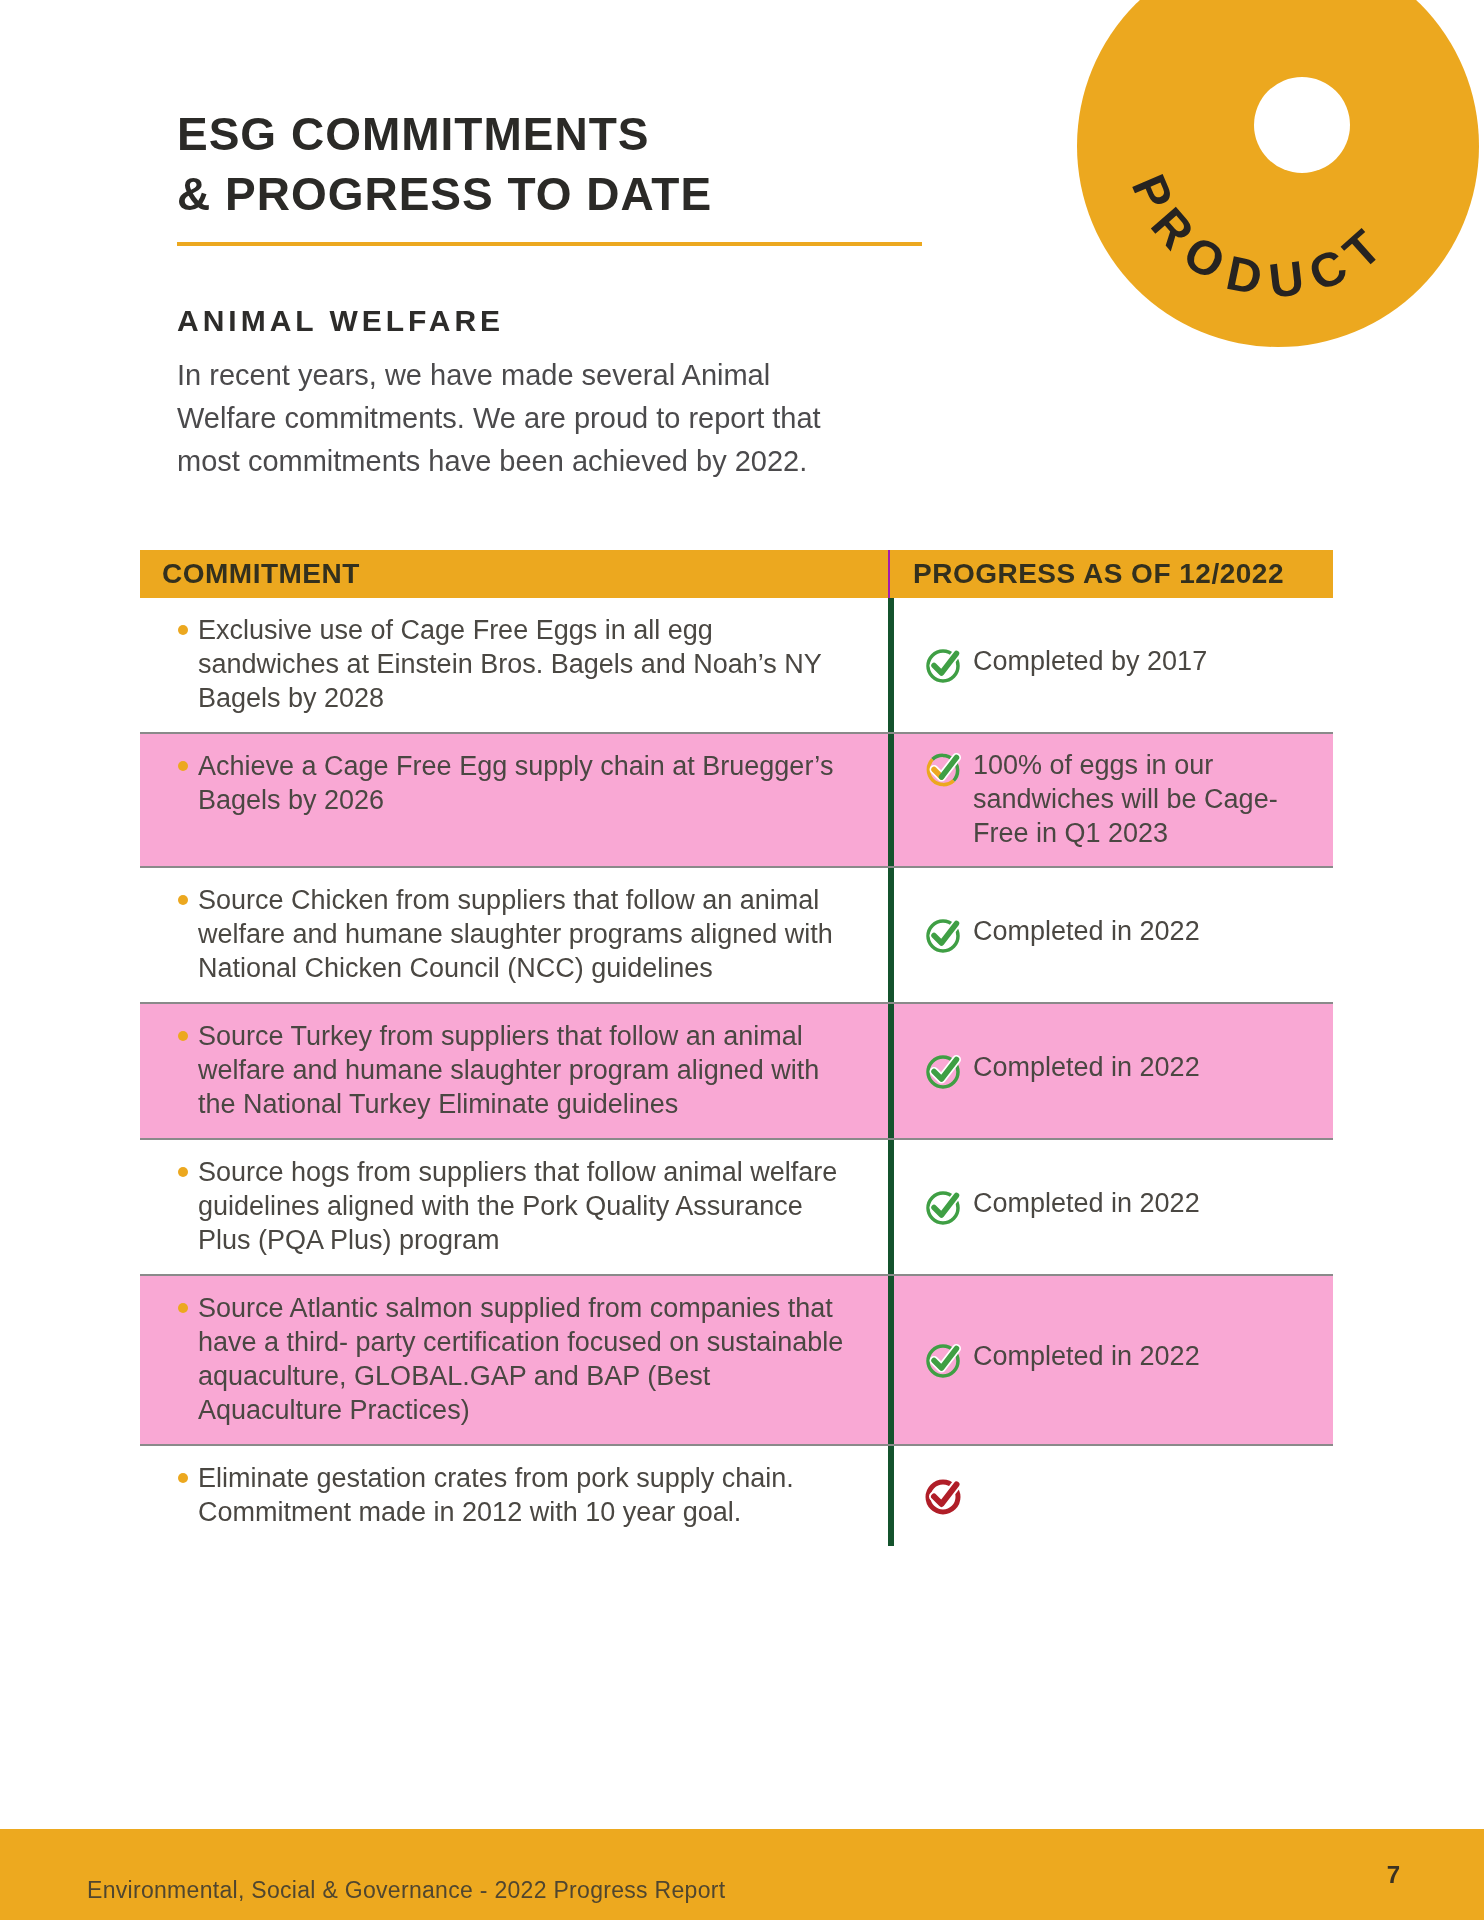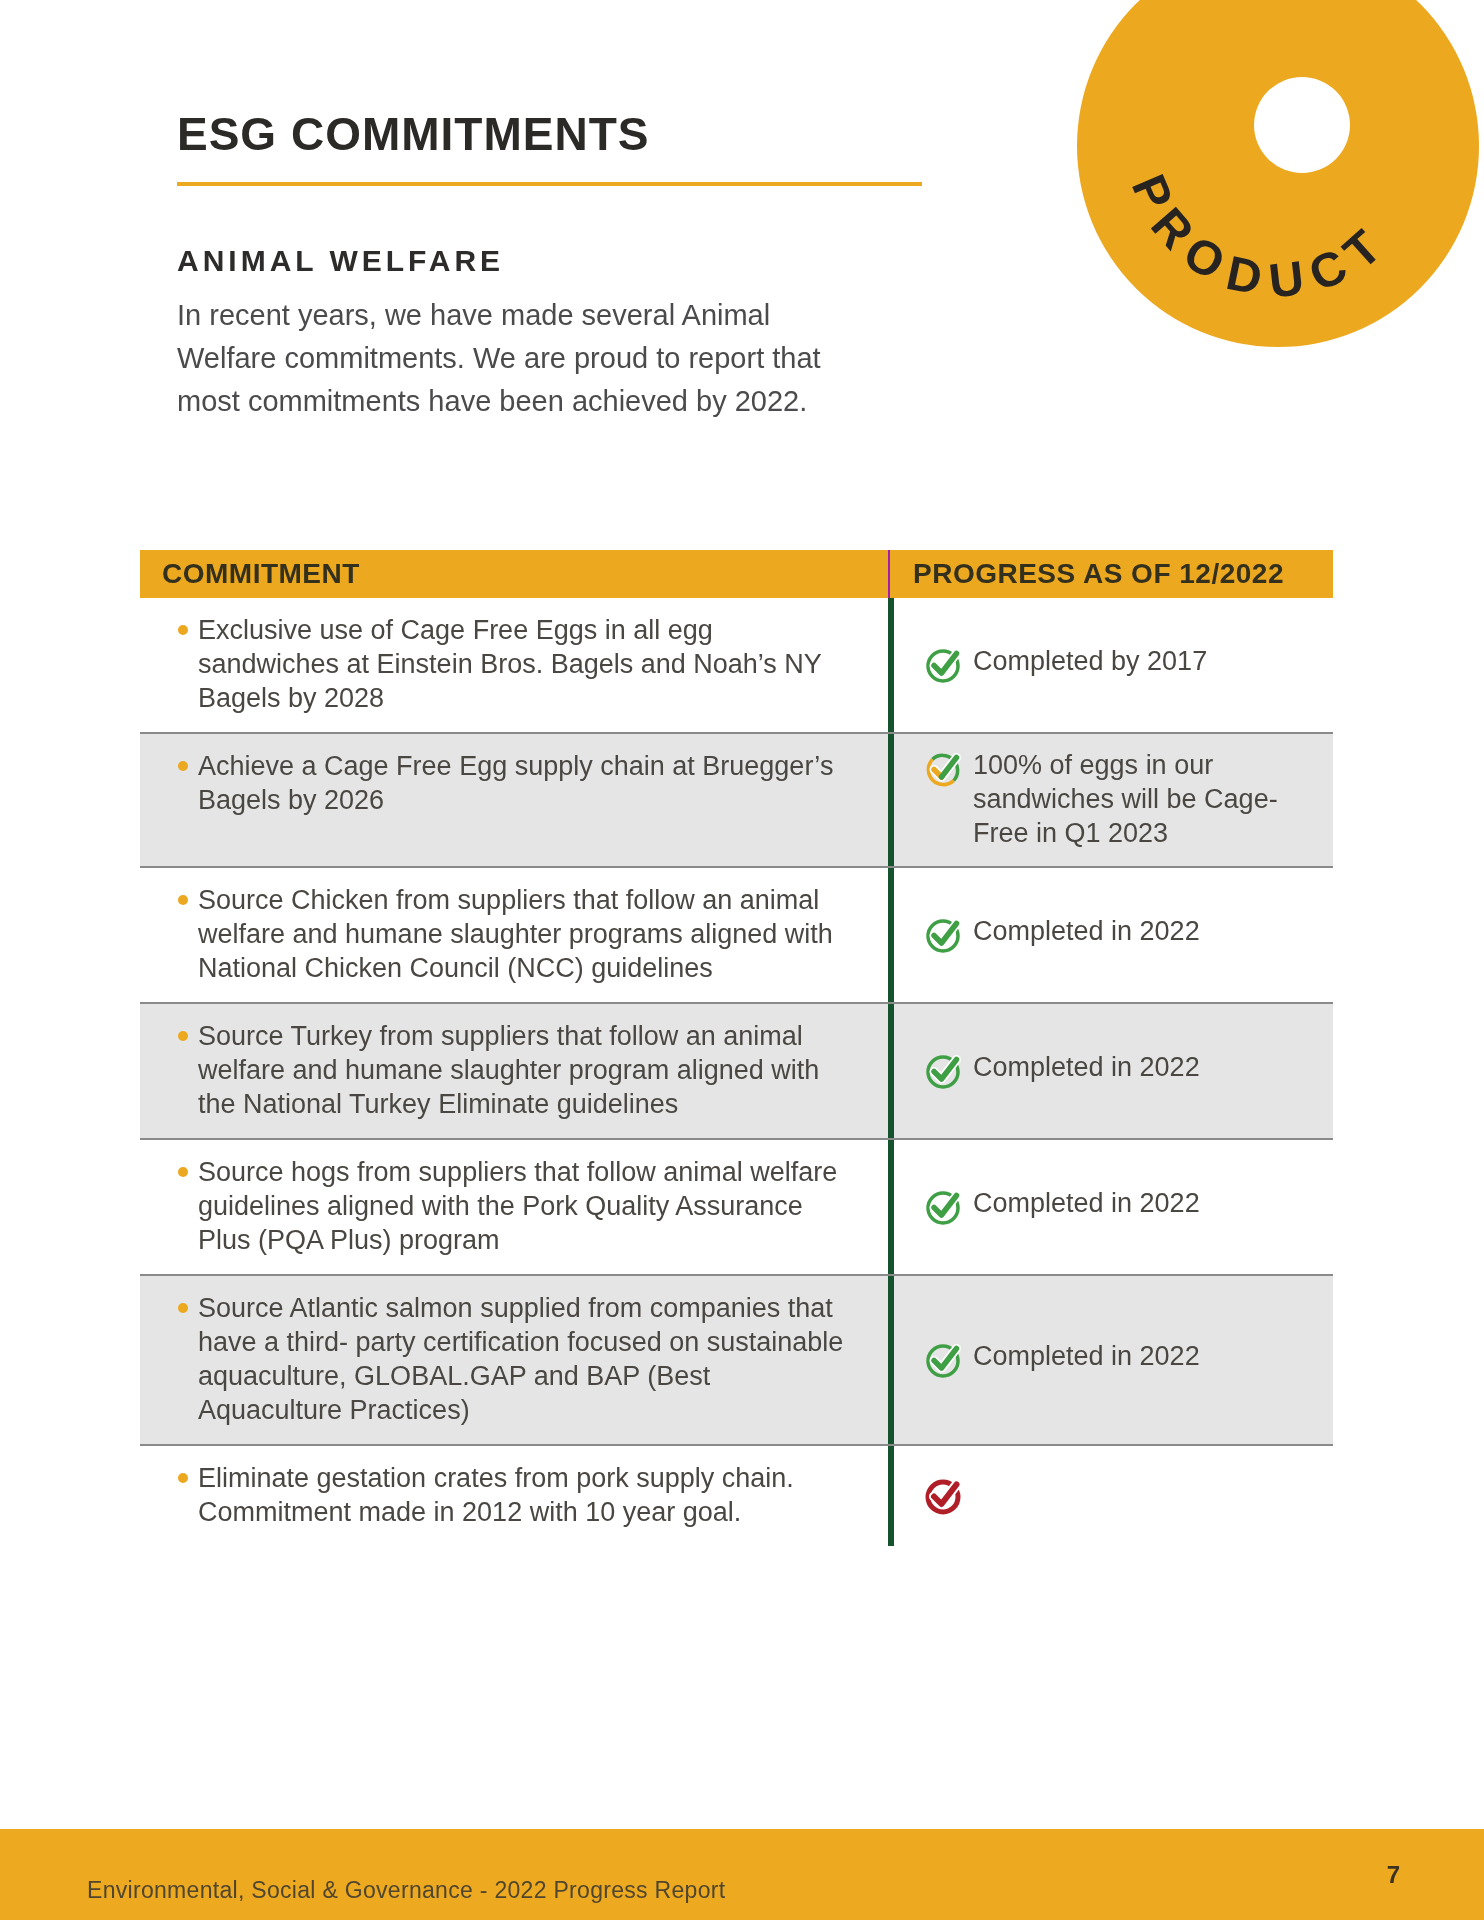--- a/index.html
+++ b/index.html
@@ -34,21 +34,21 @@
   .thead { display:grid; grid-template-columns:748px 445px; }
   .th {
     background:#eca81f; height:48px; display:flex; align-items:center;
     font-size:28px; font-weight:700; letter-spacing:0.5px; color:#33301e;
   }
   .th-left  { padding-left:22px; }
   .th-right { border-left:2px solid #a21caf; padding-left:23px; }
 
   .trow { display:grid; grid-template-columns:748px 445px; }
   .trow:not(:first-child) { border-top:2px solid #8a8a8a; }
-  .trow.shaded { background:#e5e5e5; }
+  .trow.shaded { background:#f9a8d4; }
 
   .cell-left { position:relative; padding:15px 38px 17px 58px; }
   .bullet {
     position:absolute; left:38px; top:27px; width:10px; height:10px;
     border-radius:50%; background:#eca81f;
   }
   .c-text, .p-text { font-size:27px; line-height:34px; color:#4a4742; display:block; }
 
   .cell-right {
     border-left:6px solid #14532d;
@@ -78,20 +78,21 @@
     <circle cx="1302" cy="125" r="48" fill="#ffffff"></circle>
     <path id="badge-arc" d="M 1131 177 A 150 150 0 0 0 1393 242" fill="none"></path>
     <text font-family="Liberation Sans, sans-serif" font-size="48" font-weight="700" letter-spacing="13" fill="#262321">
       <textPath href="#badge-arc" startOffset="2%">PRODUCT</textPath>
     </text>
   </svg>
 
   <div class="head-block">
     <div class="h1">
       <div>ESG COMMITMENTS</div>
+      <div>&amp; PROGRESS TO DATE</div>
     </div>
     <div class="rule"></div>
     <div class="h2">ANIMAL WELFARE</div>
     <p class="intro">In recent years, we have made several Animal Welfare commitments. We are proud to report that most commitments have been achieved by 2022.</p>
   </div>
 
   <div class="table">
     <div class="thead">
       <div class="th th-left">COMMITMENT</div>
       <div class="th th-right">PROGRESS AS OF 12/2022</div>

